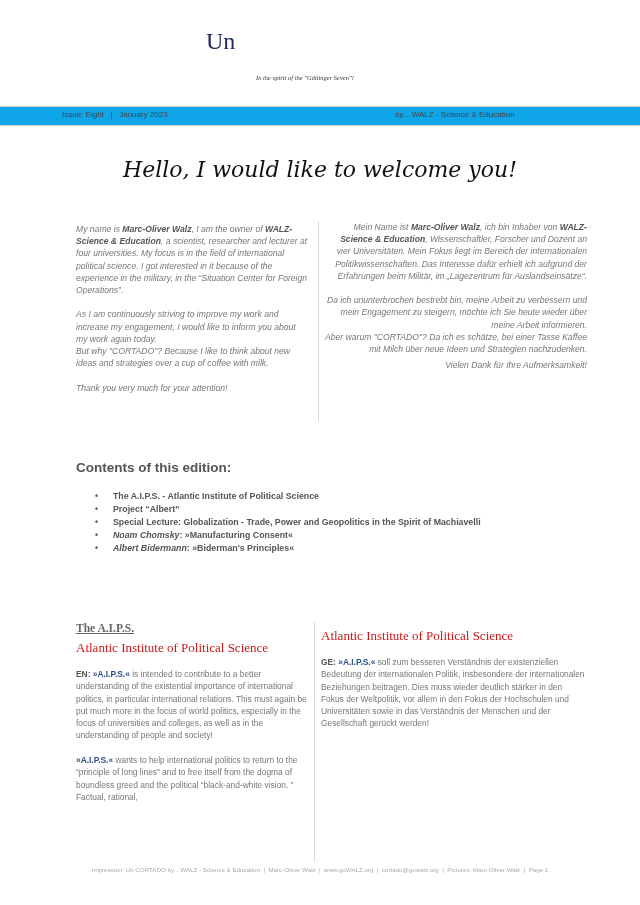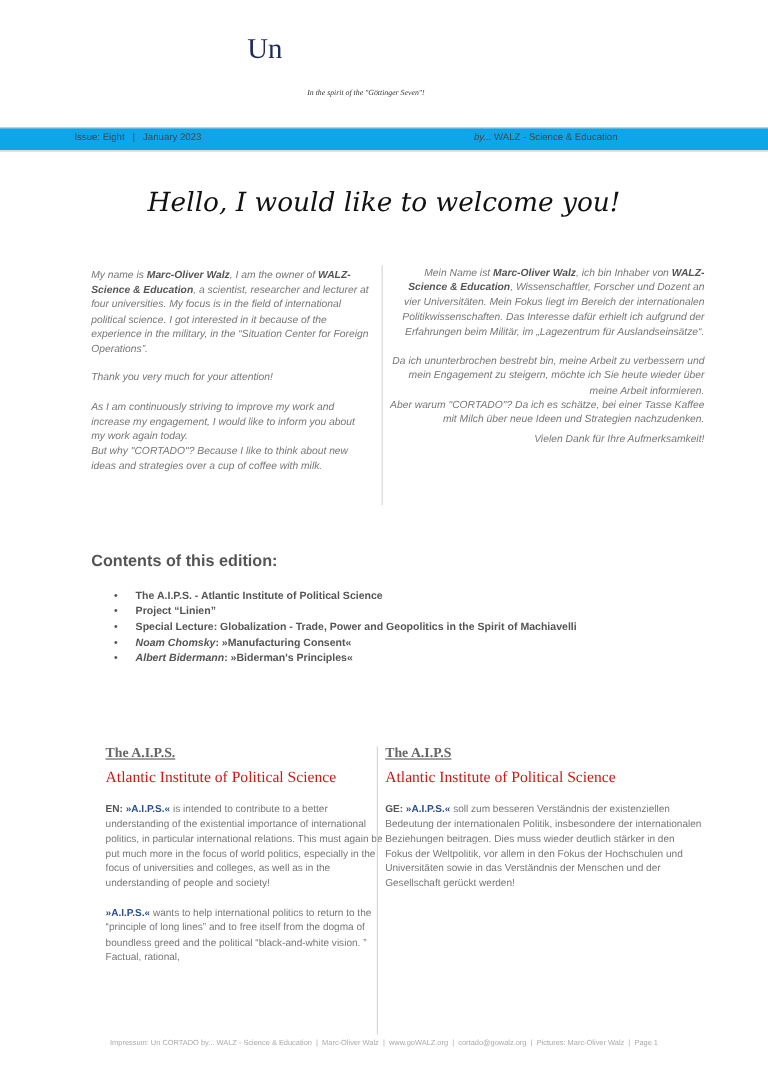--- a/index.html
+++ b/index.html
@@ -29,21 +29,21 @@
     .col-left { left: 76px; top: 223px; width: 232px; }
     .col-right { left: 318px; top: 221px; width: 262px; border-left: 1px solid #d8d8d8; padding-left: 6px; height: 200px; text-align: right; }
     .contents-title { position: absolute; left: 76px; top: 460px; font-family: "Liberation Sans", sans-serif;
       font-weight: bold; font-size: 13.5px; color: #555; }
     .contents-list { position: absolute; left: 95px; top: 490px; margin: 0; padding: 0; list-style: none;
       font-family: "Liberation Sans", sans-serif; font-weight: bold; font-size: 8.8px; color: #555; line-height: 13px; }
     .contents-list li { position: relative; padding-left: 18px; }
     .contents-list li .bullet { position: absolute; left: 0; top: 0; }
     .contents-list li i { font-style: italic; }
     .aips-col { position: absolute; top: 622px; font-family: "Liberation Sans", sans-serif; }
-    .aips-left { left: 76px; width: 232px; margin-left: 12px; }
+    .aips-left { left: 76px; width: 232px; }
     .aips-right { left: 314px; width: 266px; border-left: 1px solid #d8d8d8; padding-left: 6px; height: 240px; }
     .aips-heading { font-family: "Liberation Serif", serif; font-weight: bold; font-size: 11.5px; color: #666;
       text-decoration: underline; margin: 0; }
     .aips-sub { font-family: "Liberation Serif", serif; font-size: 13px; color: #d01818; margin: 6px 0 12px 0; }
     .aips-body { font-size: 8.4px; line-height: 12.3px; color: #777; }
     .aips-body p { margin: 0 0 12.3px 0; }
     .aips-body b { color: #555; }
     .aips-body .brand { color: #2a4f8a; font-weight: bold; }
     .footer { position: absolute; left: 0; top: 866px; width: 640px; text-align: center;
       font-family: "Liberation Sans", sans-serif; font-size: 6.2px; color: #aaa; }
@@ -58,49 +58,48 @@
 
 <div class="issuebar">
   <span class="issue-left" style="white-space:pre">Issue: Eight   |   January 2023</span>
   <span class="issue-right"><i>by...</i><span> WALZ - Science &amp; Education</span></span>
 </div>
 
 <div class="greeting">Hello, I would like to welcome you!</div>
 
 <div class="col col-left italic">
   <p><span>My name is </span><b>Marc-Oliver Walz</b><span>, I am the owner of </span><b>WALZ- Science &amp; Education</b><span>, a scientist, researcher and lecturer at four universities. My focus is in the field of international political science. I got interested in it because of the experience in the military, in the “Situation Center for Foreign Operations”.</span></p>
+  <p style="margin-bottom:0"><span>As I am continuously striving to improve my work and increase my engagement, I would like to inform you about my work again today.</span><br><span>But why "CORTADO"? Because I like to think about new ideas and strategies over a cup of coffee with milk.</span></p>
   <p style="margin-top:12.2px">Thank you very much for your attention!</p>
-  <p style="margin-bottom:0"><span>As I am continuously striving to improve my work and increase my engagement, I would like to inform you about my work again today.</span><br><span>But why "CORTADO"? Because I like to think about new ideas and strategies over a cup of coffee with milk.</span></p>
 </div>
 
 <div class="col col-right italic">
   <p><span>Mein Name ist </span><b>Marc-Oliver Walz</b><span>, ich bin Inhaber von </span><b>WALZ- Science &amp; Education</b><span>, Wissenschaftler, Forscher und Dozent an vier Universitäten. Mein Fokus liegt im Bereich der internationalen Politikwissenschaften. Das Interesse dafür erhielt ich aufgrund der Erfahrungen beim Militär, im „Lagezentrum für Auslandseinsätze“.</span></p>
   <p style="margin-bottom:0"><span>Da ich ununterbrochen bestrebt bin, meine Arbeit zu verbessern und mein Engagement zu steigern, möchte ich Sie heute wieder über meine Arbeit informieren.</span><br><span>Aber warum "CORTADO"? Da ich es schätze, bei einer Tasse Kaffee mit Milch über neue Ideen und Strategien nachzudenken.</span></p>
   <p style="margin-top:4px">Vielen Dank für Ihre Aufmerksamkeit!</p>
 </div>
 
 <div class="contents-title">Contents of this edition:</div>
 <ul class="contents-list">
   <li><span class="bullet">•</span><span>The A.I.P.S. - Atlantic Institute of Political Science</span></li>
-  <li><span class="bullet">•</span><span>Project “Linien”</span></li>
+  <li><span class="bullet">•</span><span>Project “Albert”</span></li>
   <li><span class="bullet">•</span><span>Special Lecture: Globalization - Trade, Power and Geopolitics in the Spirit of Machiavelli</span></li>
   <li><span class="bullet">•</span><i>Noam Chomsky</i><span>: »Manufacturing Consent«</span></li>
   <li><span class="bullet">•</span><i>Albert Bidermann</i><span>: »Biderman's Principles«</span></li>
 </ul>
 
 <div class="aips-col aips-left">
   <p class="aips-heading">The A.I.P.S.</p>
   <p class="aips-sub">Atlantic Institute of Political Science</p>
   <div class="aips-body">
     <p><b>EN: </b><span class="brand">»A.I.P.S.«</span><span> is intended to contribute to a better understanding of the existential importance of international politics, in particular international relations. This must again be put much more in the focus of world politics, especially in the focus of universities and colleges, as well as in the understanding of people and society!</span></p>
     <p><span class="brand">»A.I.P.S.«</span><span> wants to help international politics to return to the “principle of long lines” and to free itself from the dogma of boundless greed and the political “black-and-white vision. ” Factual, rational,</span></p>
   </div>
 </div>
 
 <div class="aips-col aips-right">
-  <p class="aips-heading">The A.I.P.S</p>
   <p class="aips-sub">Atlantic Institute of Political Science</p>
   <div class="aips-body">
     <p><b>GE: </b><span class="brand">»A.I.P.S.«</span><span> soll zum besseren Verständnis der existenziellen Bedeutung der internationalen Politik, insbesondere der internationalen Beziehungen beitragen. Dies muss wieder deutlich stärker in den Fokus der Weltpolitik, vor allem in den Fokus der Hochschulen und Universitäten sowie in das Verständnis der Menschen und der Gesellschaft gerückt werden!</span></p>
   </div>
 </div>
 
 <div class="footer" style="white-space:pre">Impressum: Un CORTADO by... WALZ - Science &amp; Education  |  Marc-Oliver Walz  |  www.goWALZ.org  |  cortado@gowalz.org  |  Pictures: Marc-Oliver Walz  |  Page 1</div>
 
 </body></html>

